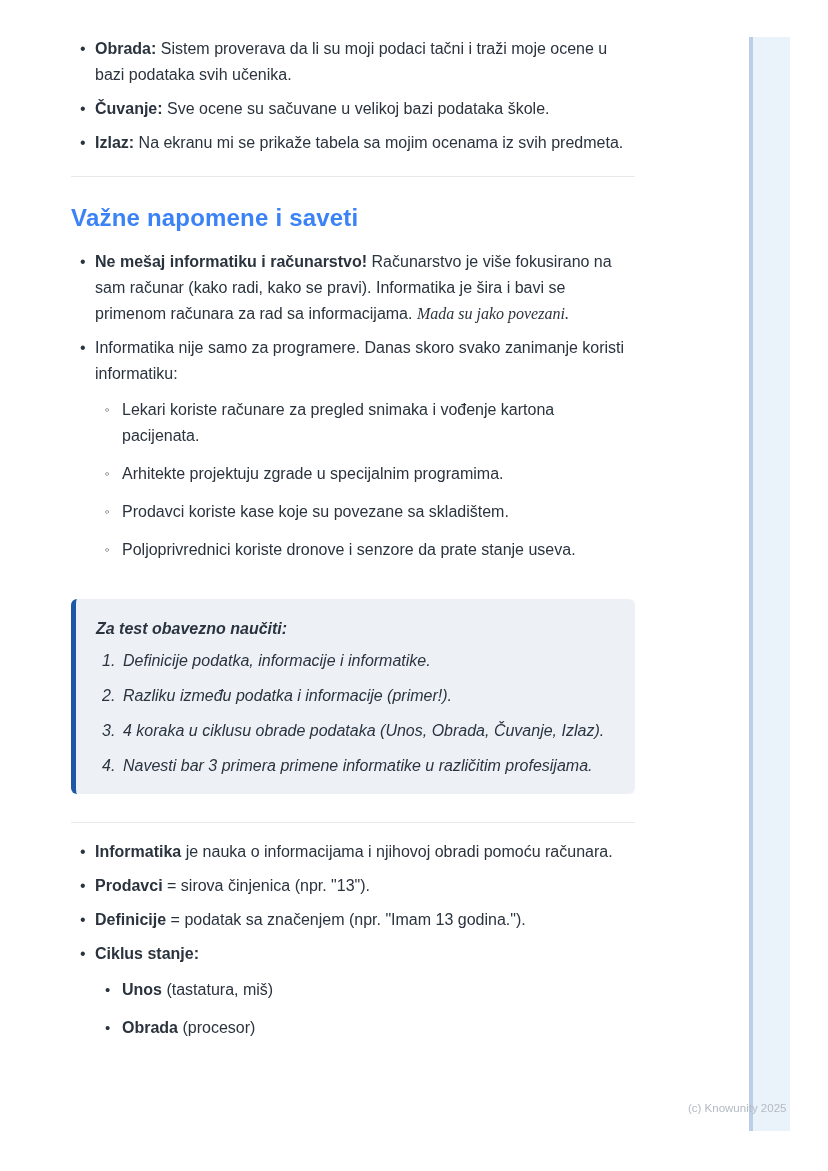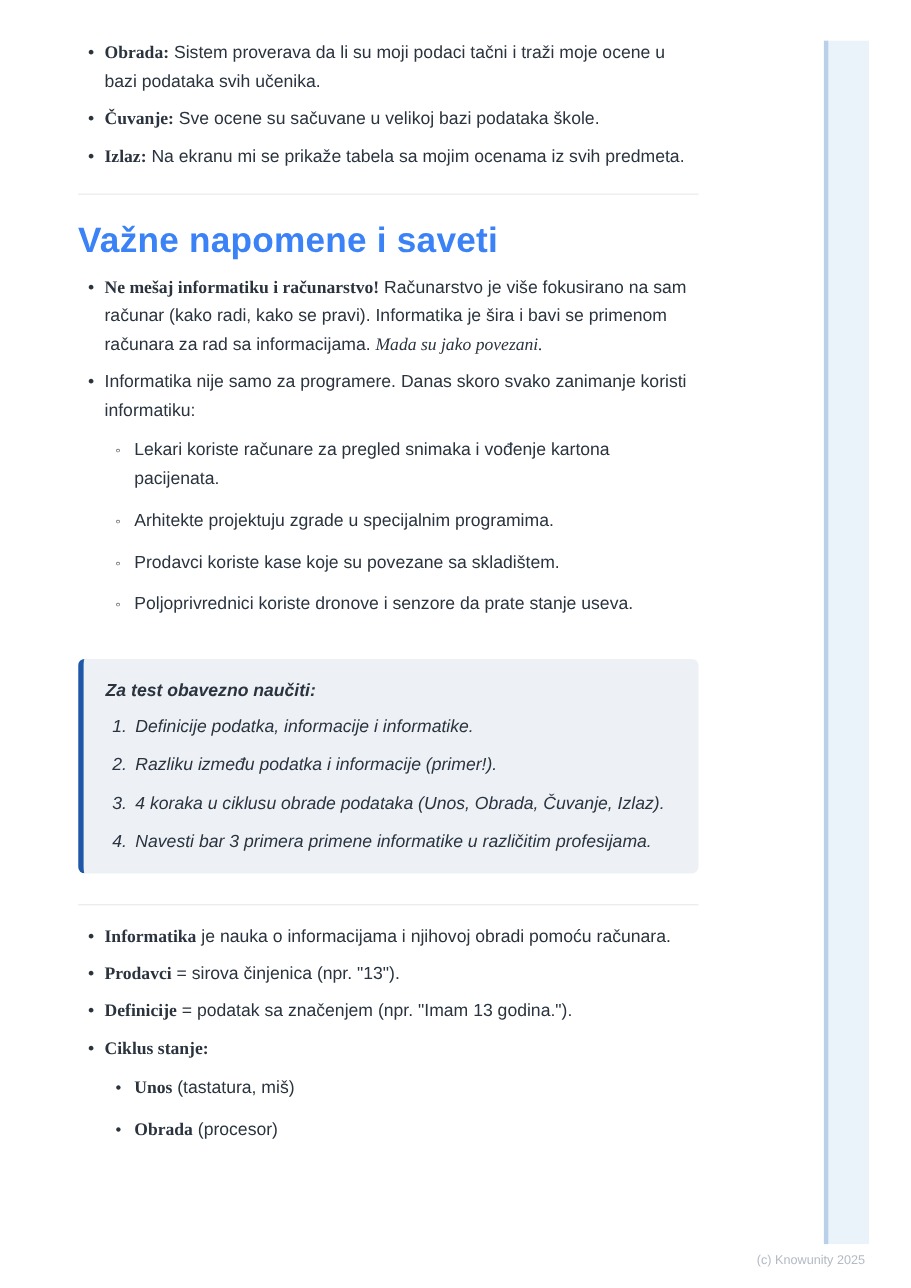--- a/index.html
+++ b/index.html
@@ -21,29 +21,29 @@
   .blist > li { display: flex; align-items: flex-start; margin-bottom: 8px; padding-left: 9px; }
   .blist > li > .marker { flex: 0 0 15px; }
   .li-body { flex: 1 1 auto; min-width: 0; }
 
   .sublist { margin-top: 2px; }
   .sublist > li { display: flex; align-items: flex-start; margin: 10px 0 12px 0; padding-left: 10px; }
   .sublist > li > .marker { flex: 0 0 17px; }
   .sublist .marker.circle { font-size: 13px; }
   .sublist .marker.dot { font-size: 15px; }
 
-  b, .bold { font-weight: 700; font-family: Liberation Serif, serif; }
+  b, .bold { font-weight: 700; }
   .italic { font-style: italic; font-family: Liberation Serif, serif; }
 
   hr.divider { border: 0; border-top: 1px solid var(--divider, #e7e9ec); margin: 20px 0 0 0; }
   hr.divider2 { margin-top: 28px; }
 
   h2.section-title {
     color: var(--heading_blue, #3b82f6);
-    font-size: 32px;
+    font-size: 24px;
     line-height: 30px;
     font-weight: 700;
     margin: 26px 0 0 0;
     letter-spacing: 0.2px;
   }
   .blist.after-title { margin-top: 16px; }
 
   .callout {
     margin-top: 24px;
     background: var(--callout_bg, #edf1f6);
@@ -65,21 +65,21 @@
     width: 41px;
     height: 1094px;
     background: var(--scroll_track, #eaf2fa);
     border-left: 4px solid var(--scroll_edge, #bad0e9);
     z-index: 1;
   }
 
   .footer {
     position: absolute;
     left: 688px;
-    top: 1139px;
+    top: 1101px;
     font-size: 11.5px;
     line-height: 14px;
     color: var(--footer_gray, #b3bac3);
     z-index: 2;
     white-space: nowrap;
   }
 </style>
 </head>
 <body>
 

